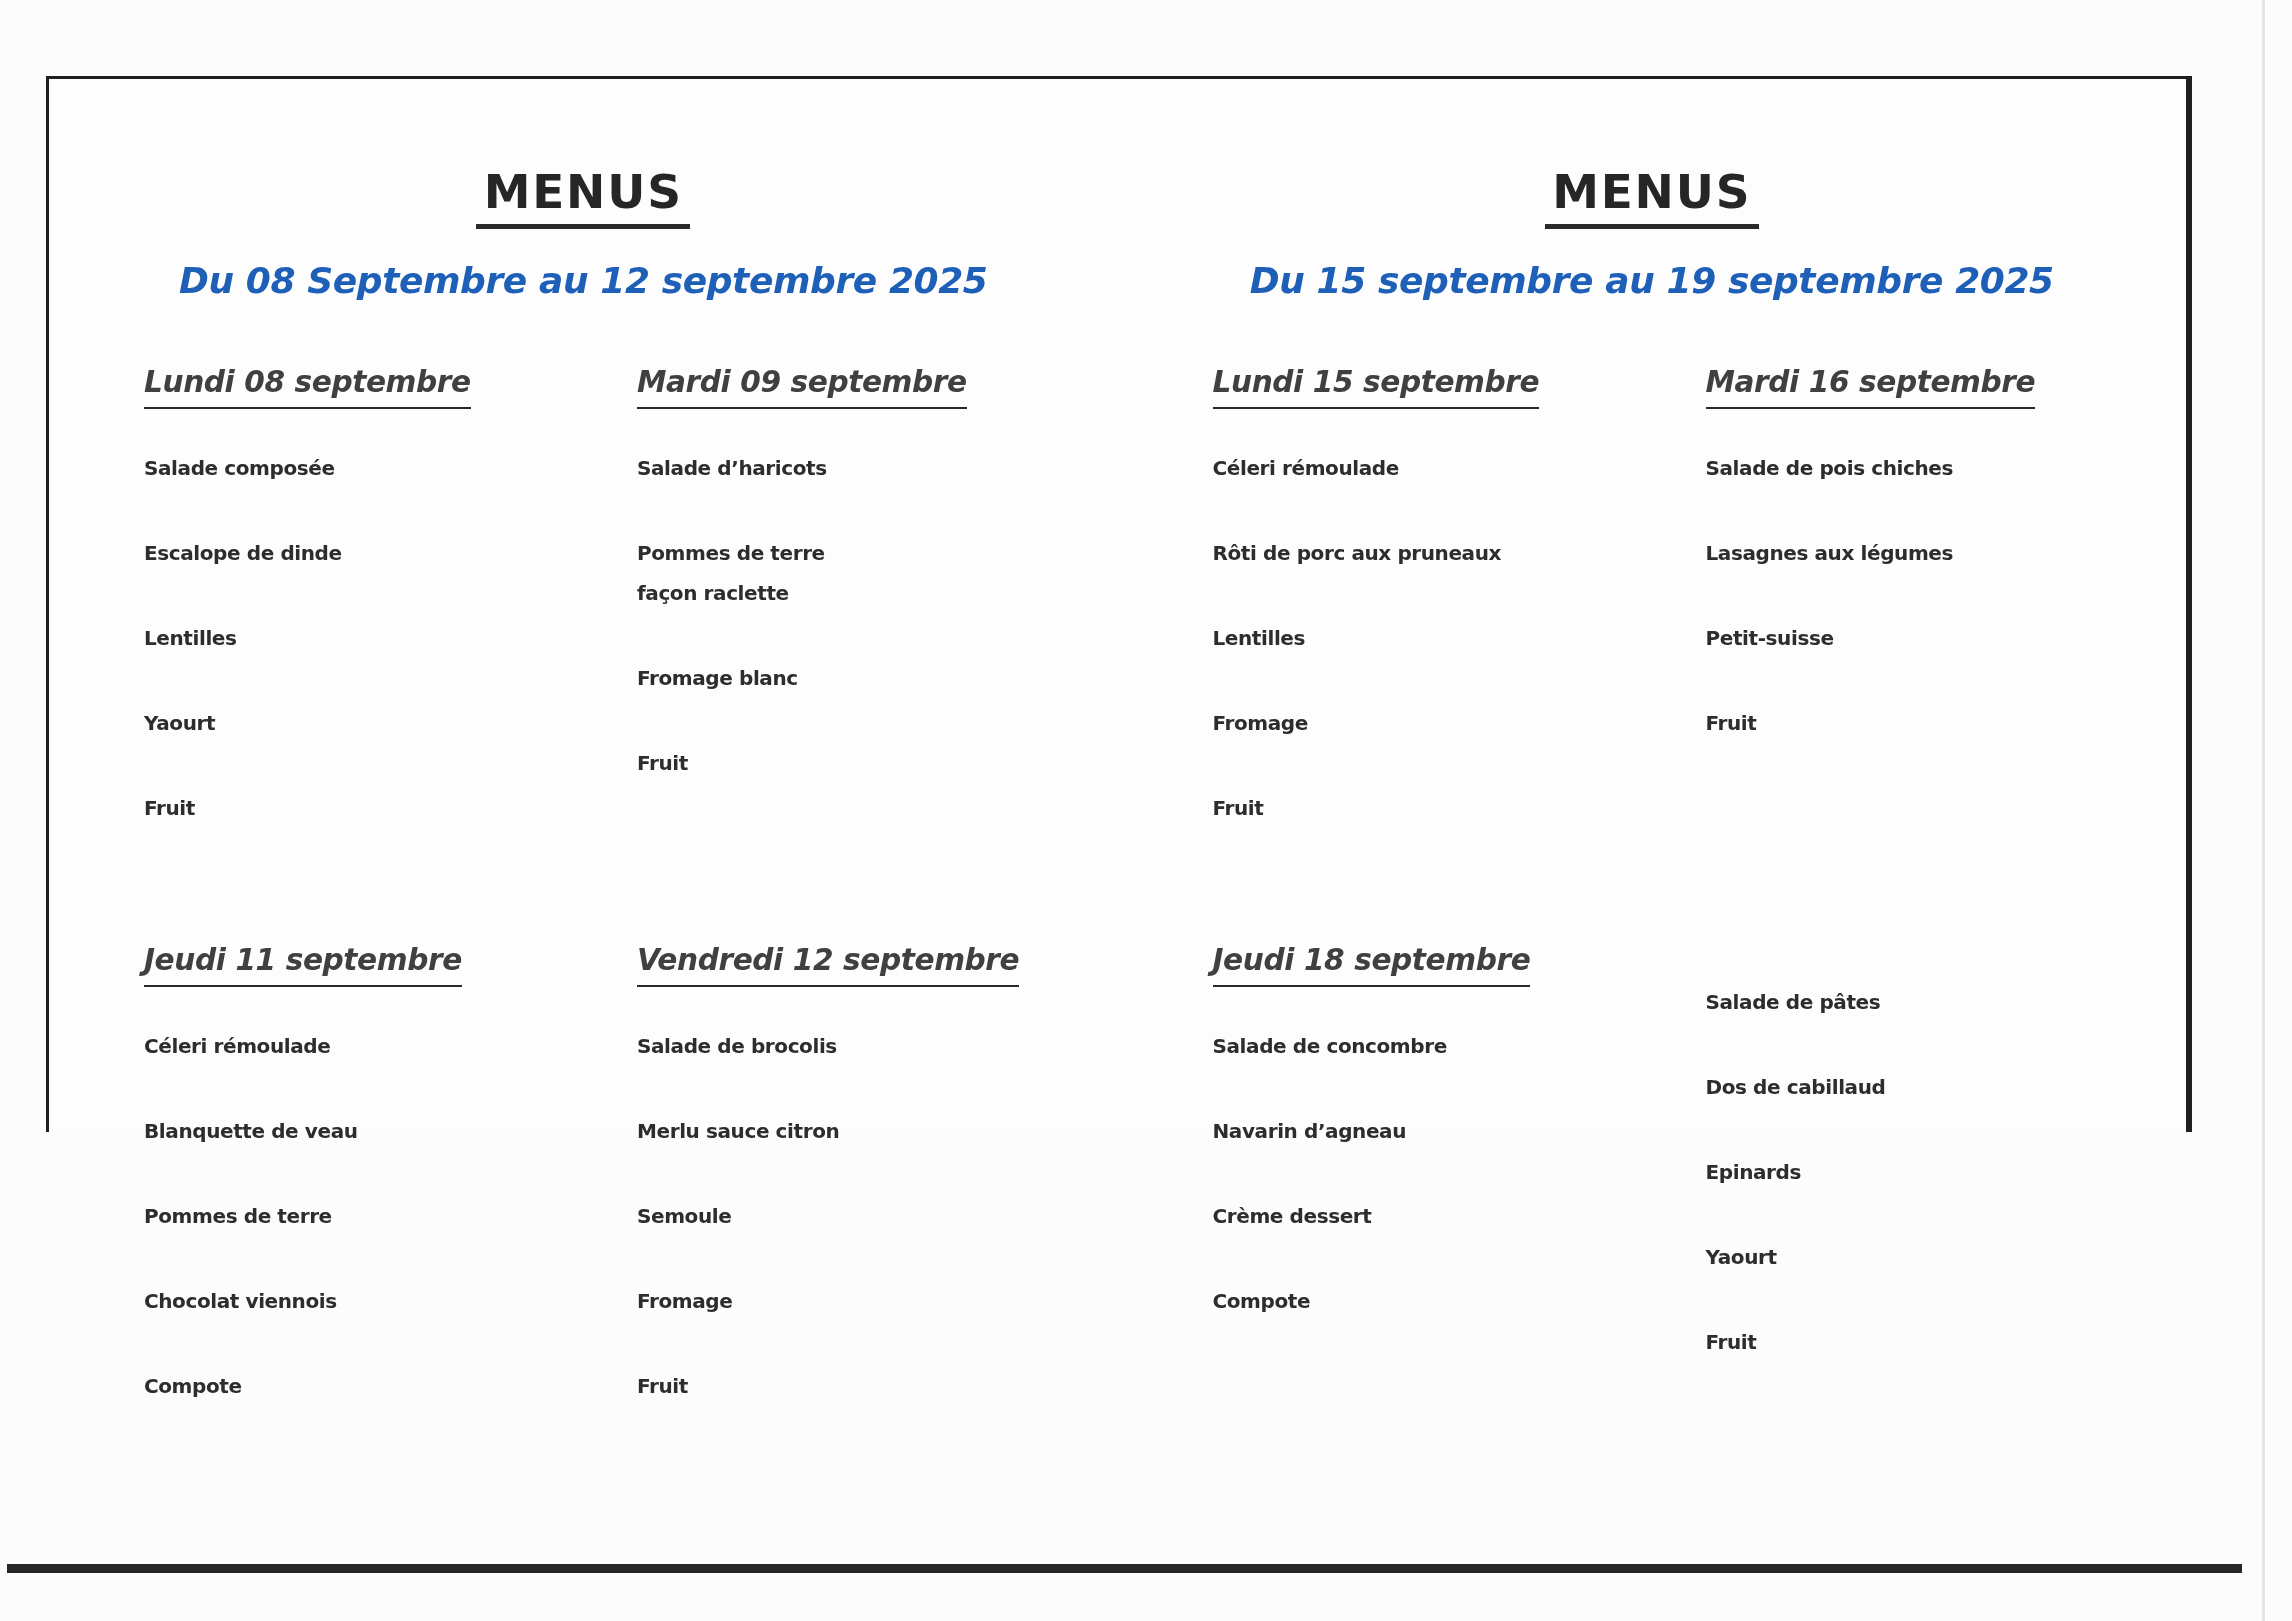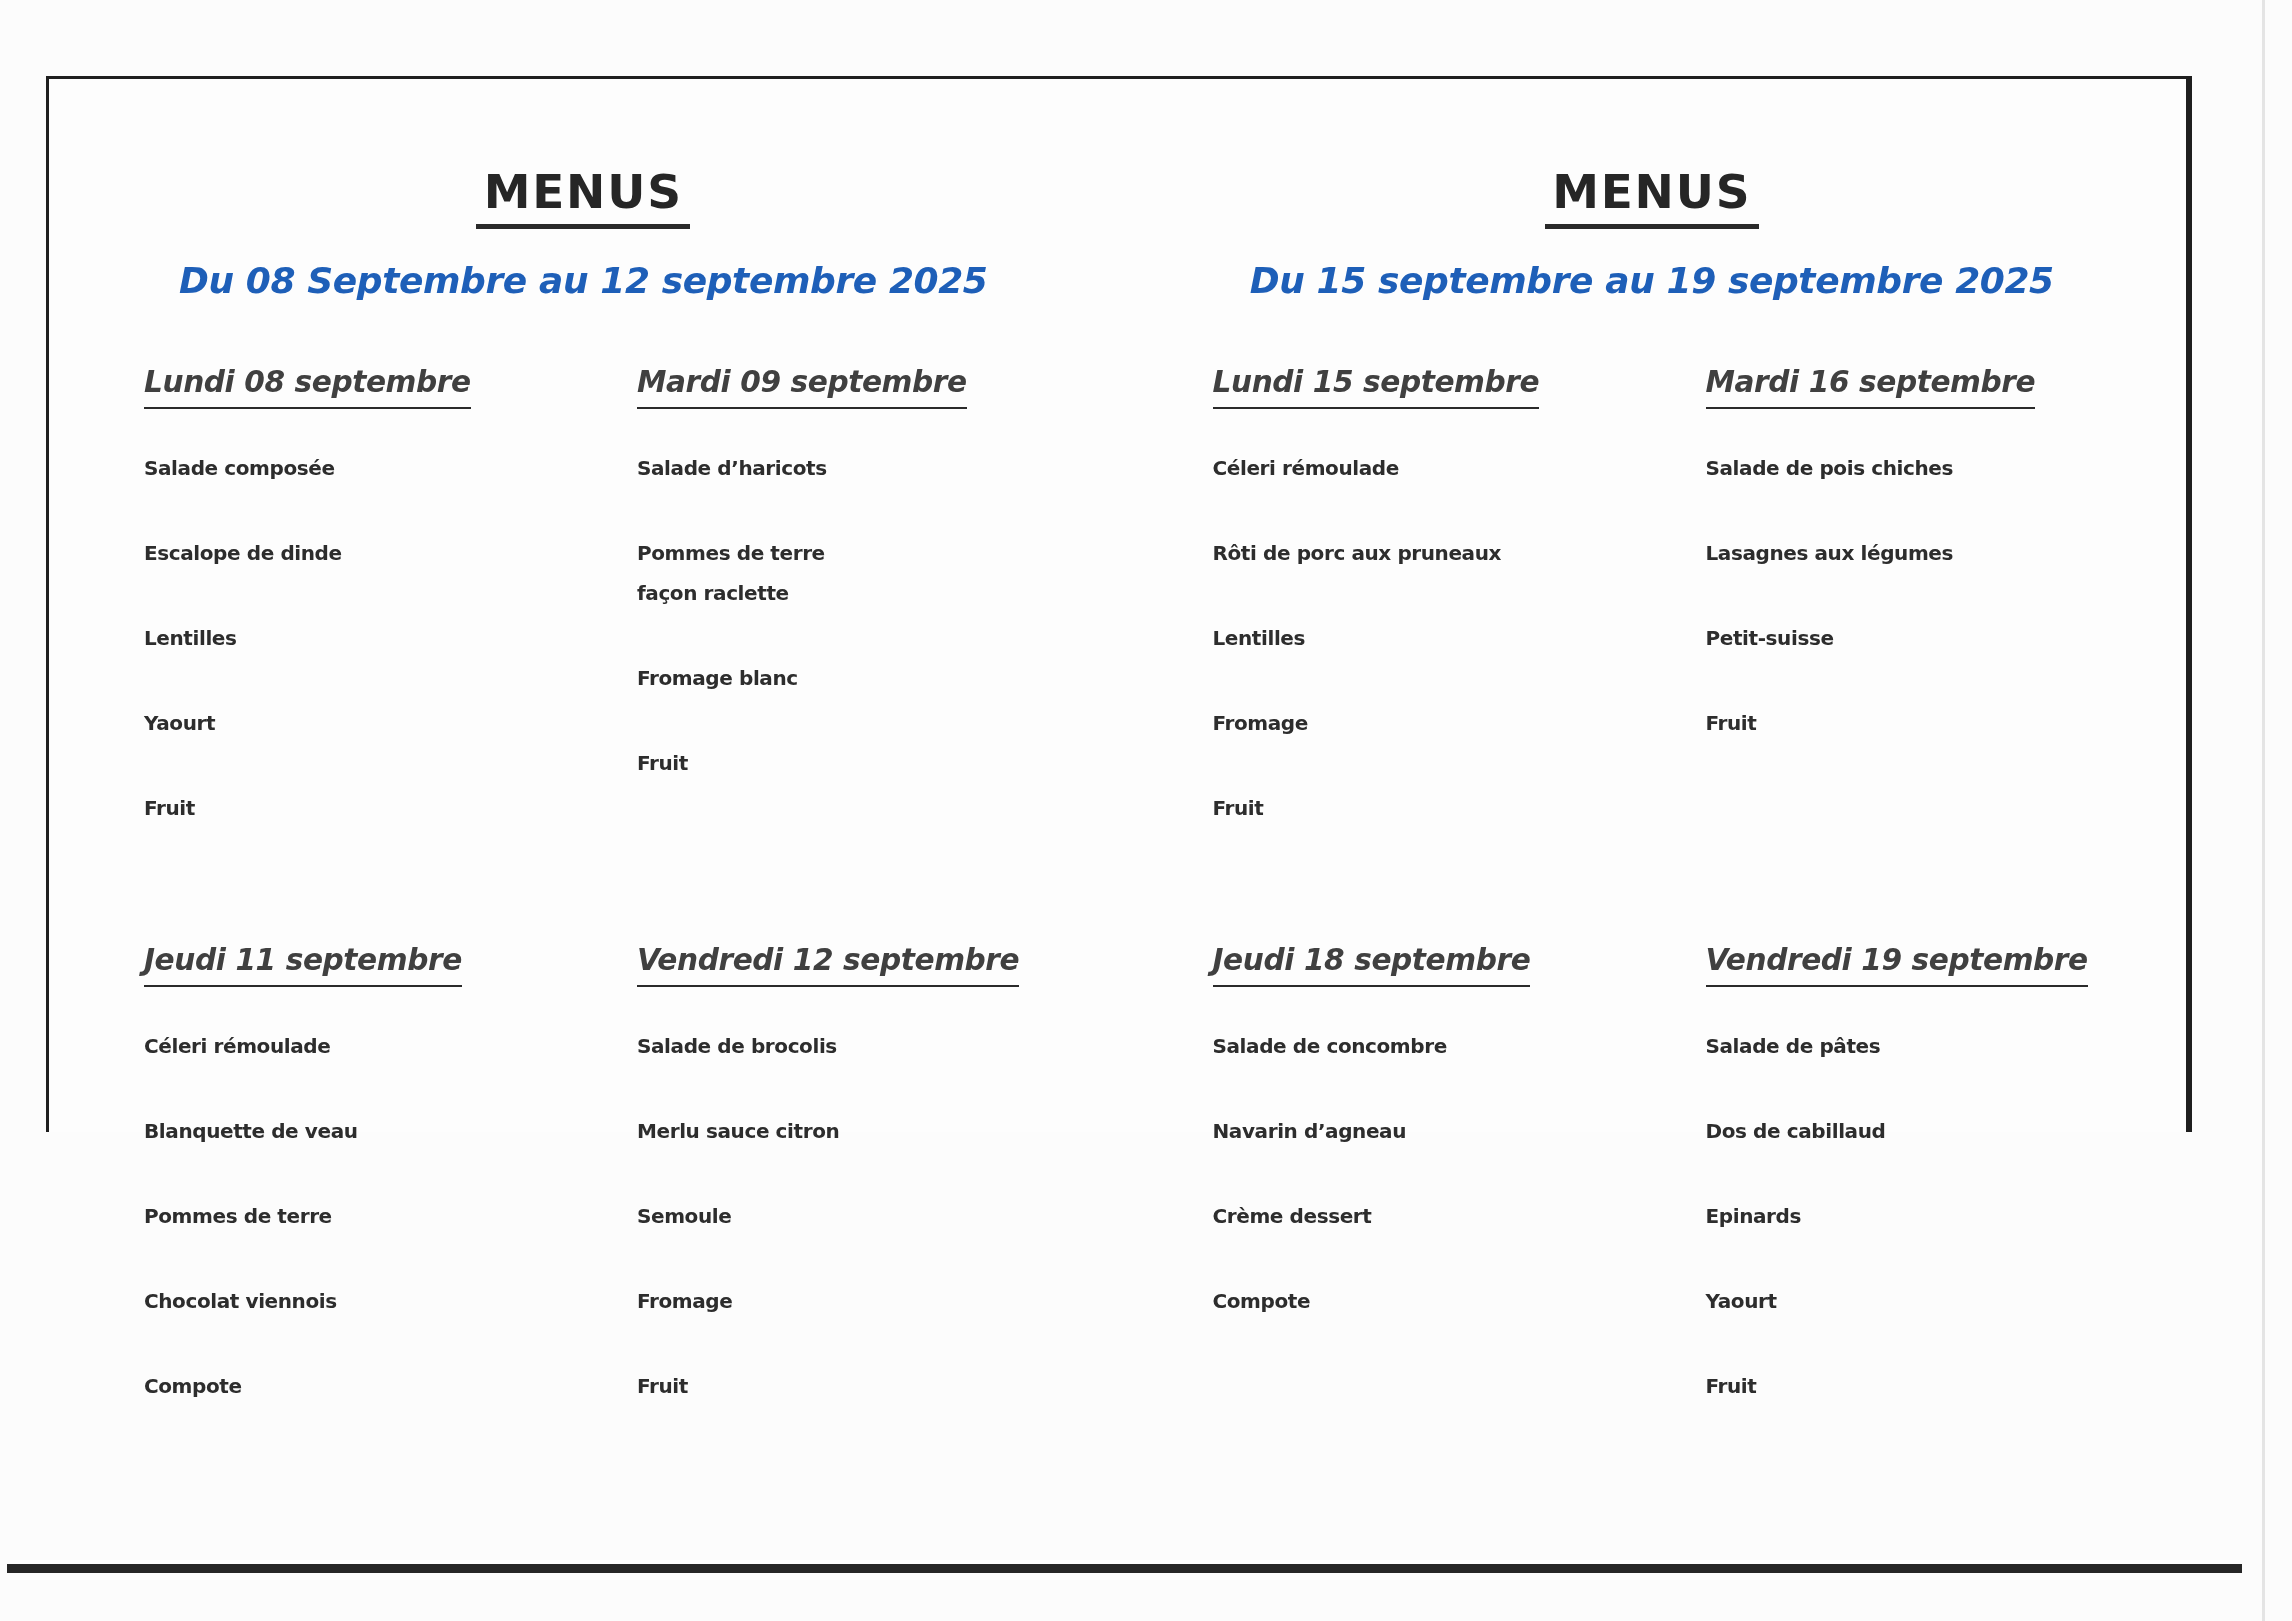--- a/index.html
+++ b/index.html
@@ -174,21 +174,20 @@
         <h2 class="day-header">Jeudi 18 septembre</h2>
         <ul class="dishes">
           <li>Salade de concombre</li>
           <li>Navarin d’agneau</li>
           <li>Crème dessert</li>
           <li>Compote</li>
         </ul>
       </div>
 
       <div class="day">
-        <h2 class="day-header">Vendredi 19 septembre</h2>
         <ul class="dishes">
           <li>Salade de pâtes</li>
           <li>Dos de cabillaud</li>
           <li>Epinards</li>
           <li>Yaourt</li>
           <li>Fruit</li>
         </ul>
       </div>
 
     </div>

